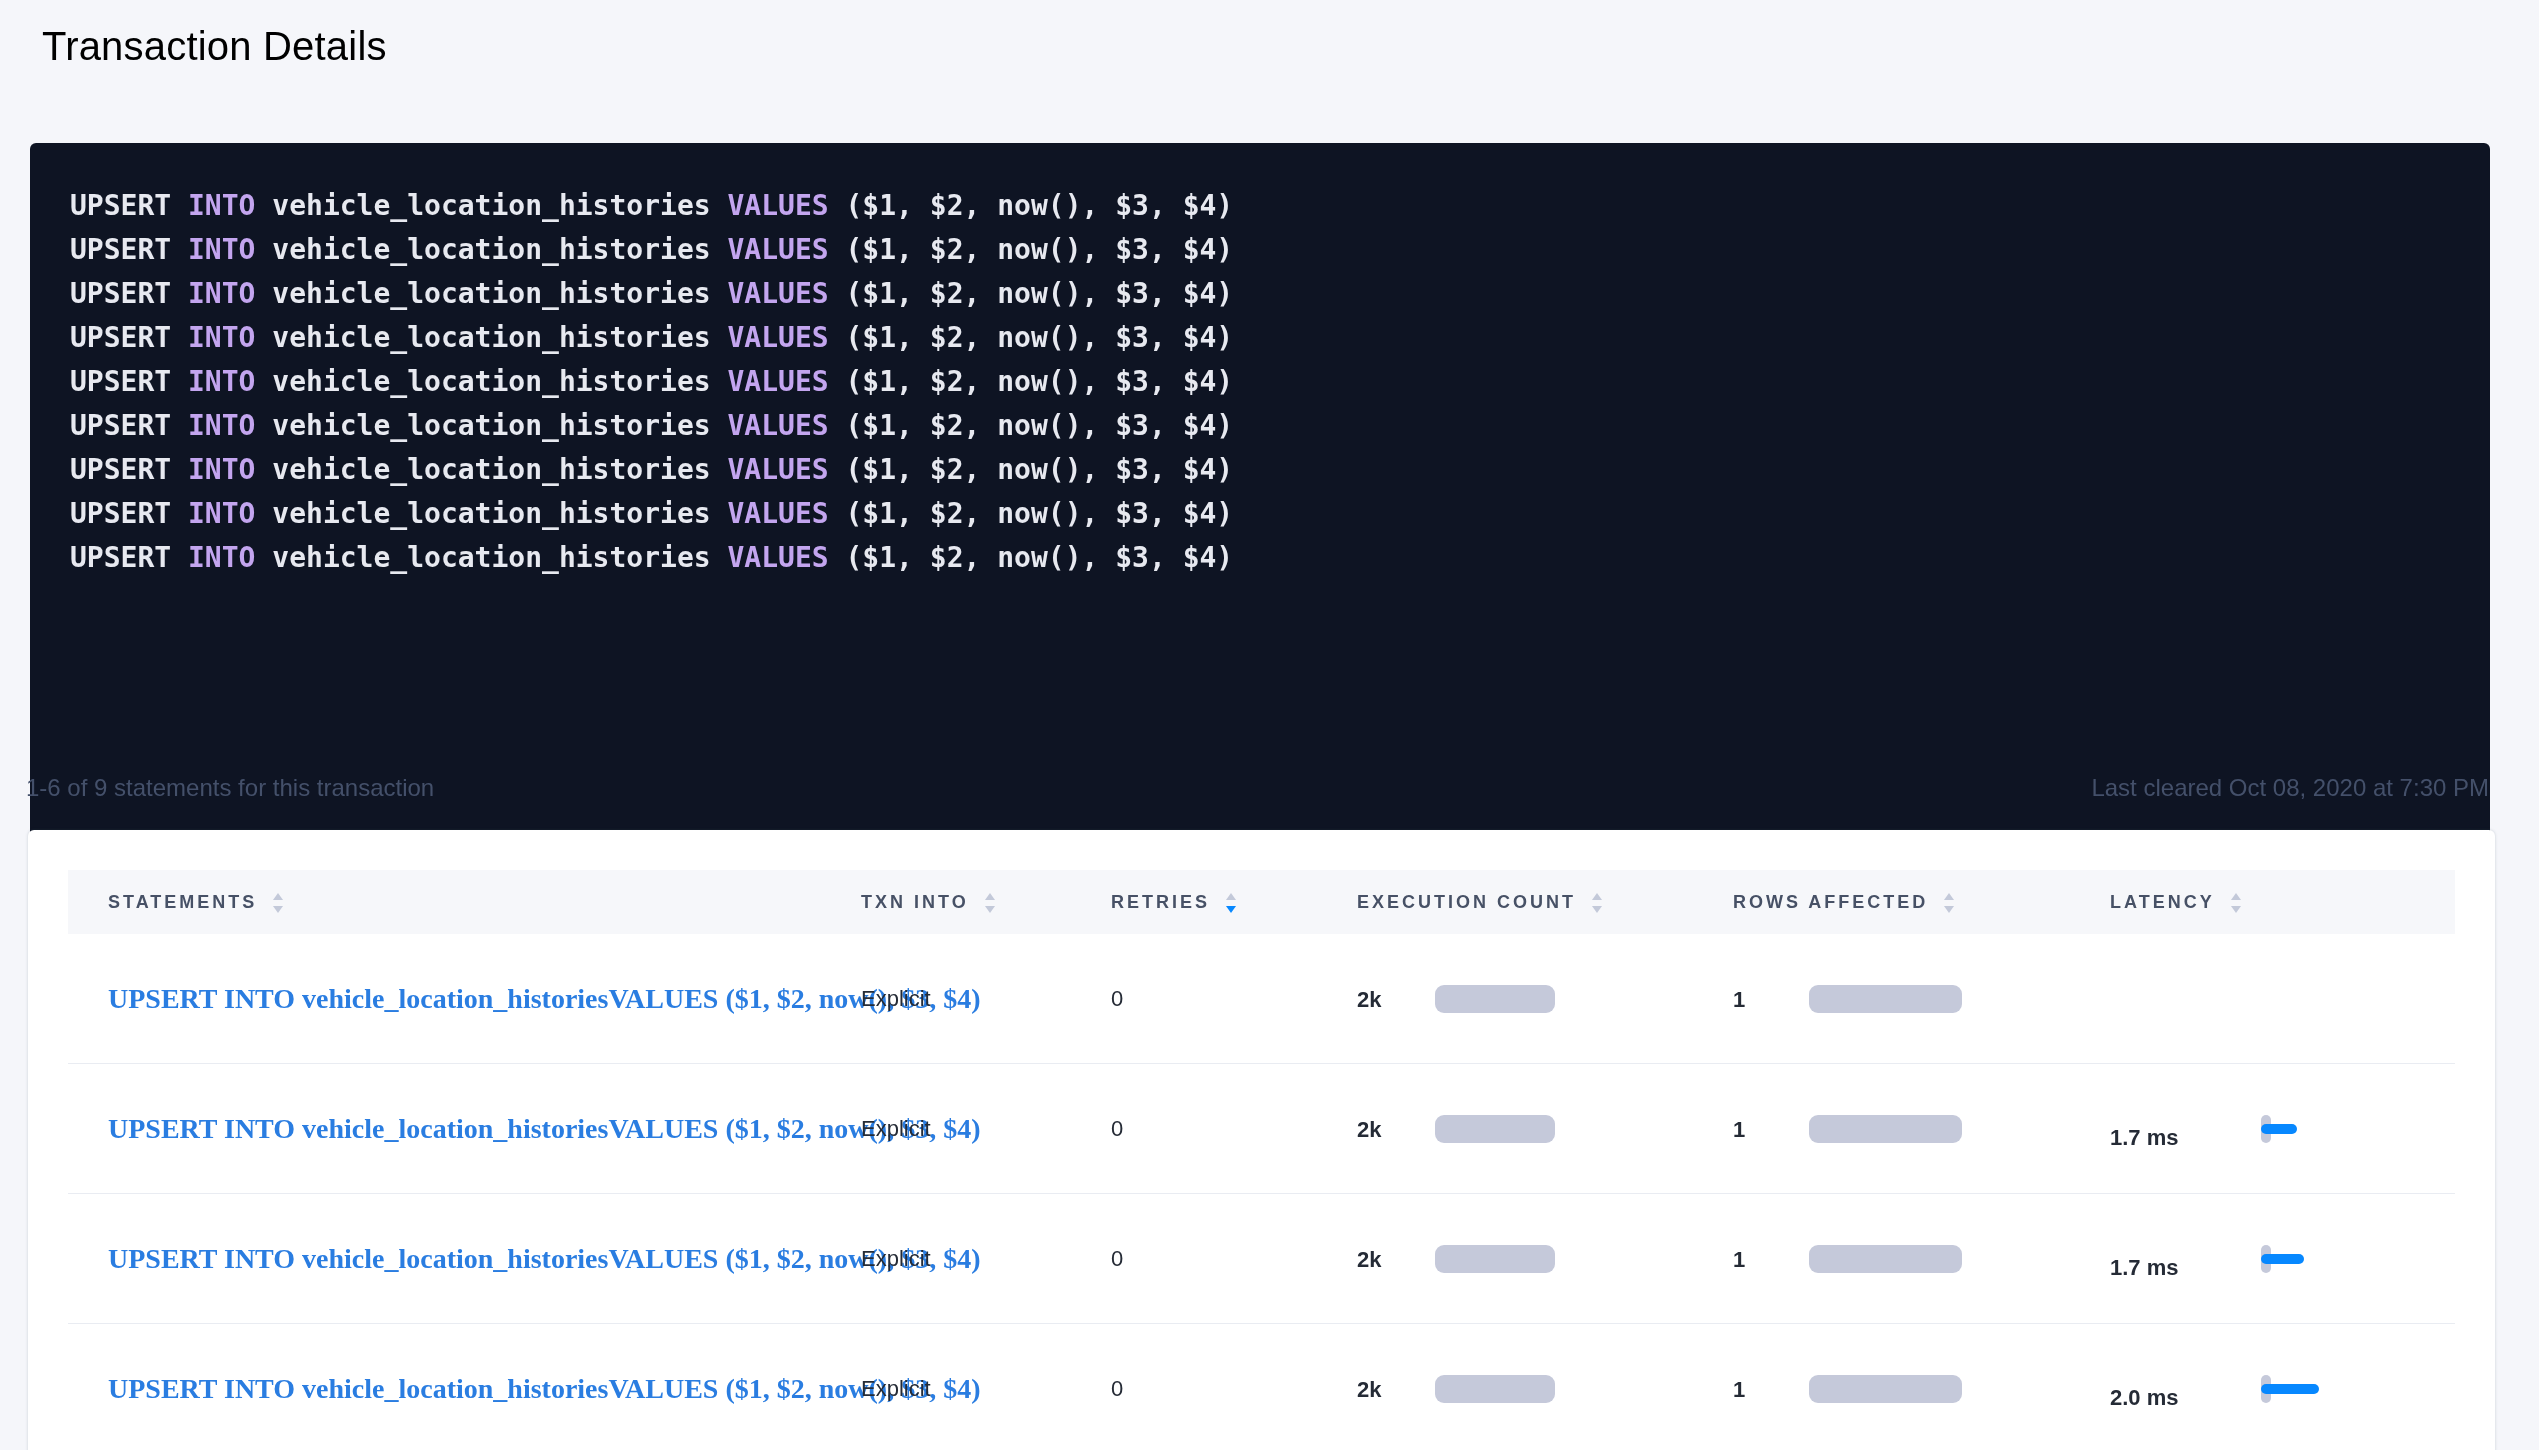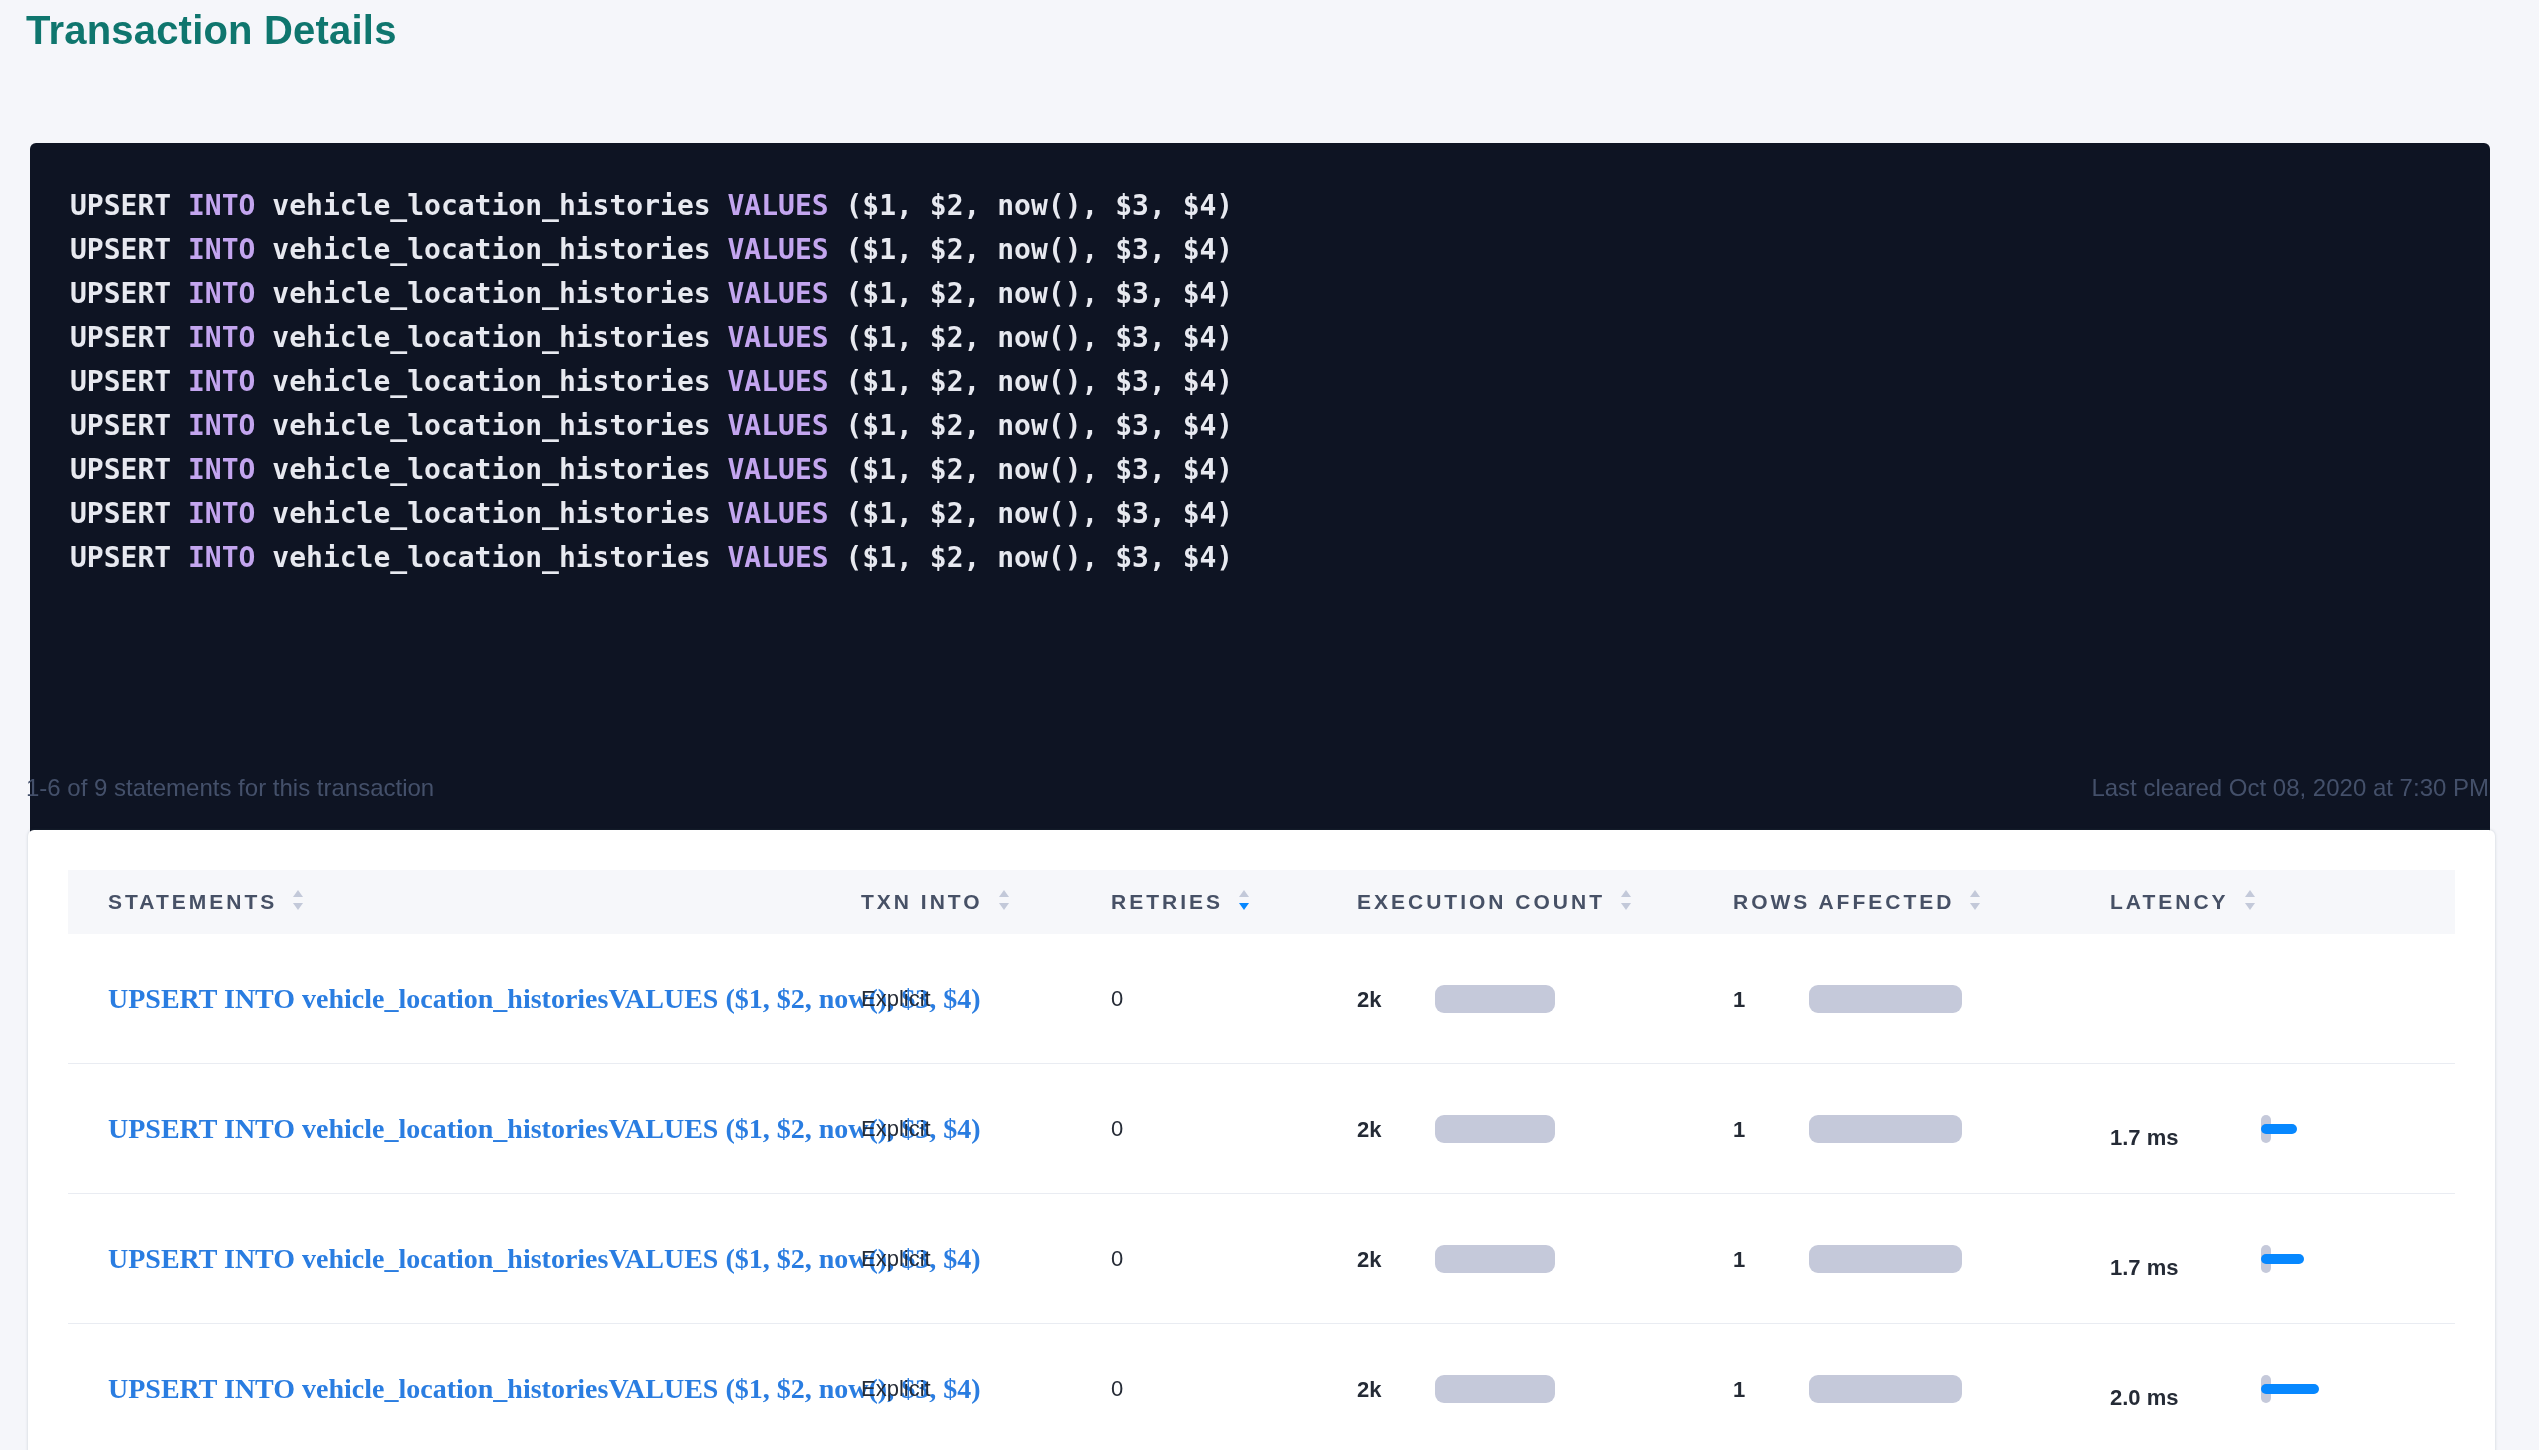--- a/index.html
+++ b/index.html
@@ -7,40 +7,40 @@
     --accent-blue:#0788FF;
     --bar-gray:#C5C9DA;
     --code-bg:#0E1423;
     --code-text:#E7E9F0;
     --code-kw:#C3A5EF;
   }
   *{box-sizing:border-box;}
   body{margin:0;background:#F5F6FA;font-family:"Liberation Sans",sans-serif;}
   .page{position:relative;width:2539px;height:1450px;overflow:hidden;background:#F5F6FA;}
 
-  .page-title{position:absolute;left:26px;top:2px;margin:0;font-size:40px;line-height:56px;
-    font-weight:700;color:#0f766e;letter-spacing:0.2px;}
+  .page-title{position:absolute;left:26px;top:2px;margin:16px;font-size:40px;line-height:56px;
+    font-weight:400;color:#000000;letter-spacing:0.2px;}
 
   
   .codebox{position:absolute;left:30px;top:143px;width:2460px;height:704px;
     background:var(--code-bg);border-radius:6px;padding:41px 0 0 40px;overflow:hidden;}
   .code-line{font-family:"DejaVu Sans Mono","Liberation Mono",monospace;font-weight:700;
     font-size:28px;line-height:44px;white-space:pre;color:var(--code-text);}
   .tok-keyword{color:var(--code-kw);}
 
   
   .statusbar{position:absolute;left:26px;top:773px;width:2463px;display:flex;
     justify-content:space-between;align-items:baseline;font-size:24px;line-height:30px;color:#44506A;}
 
   
   .card{position:absolute;left:28px;top:830px;width:2467px;height:706px;background:#FFFFFF;
     border-radius:6px;box-shadow:0 0 3px rgba(67,90,111,.25);padding:40px;}
   .thead,.tr{display:grid;grid-template-columns:793px 250px 246px 376px 377px 345px;align-items:center;}
   .thead{background:#F6F7FA;height:64px;}
-  .th{display:flex;align-items:flex-start;gap:16px;font-size:21px;font-weight:700;
+  .th{display:flex;align-items:flex-end;gap:16px;font-size:18px;font-weight:700;
     letter-spacing:3px;color:#475166;cursor:pointer;}
   .th.first{padding-left:40px;}
   .sort{display:flex;flex-direction:column;gap:6px;}
   .tri{width:0;height:0;border-left:5px solid transparent;border-right:5px solid transparent;}
   .tri.up{border-bottom:7px solid #C3C9D9;}
   .tri.down{border-top:7px solid #C3C9D9;}
   .tri.down.active{border-top-color:var(--accent-blue);}
 
   .tr{height:130px;border-bottom:1px solid #E9ECF2;}
   .td-stmt{padding-left:40px;}

